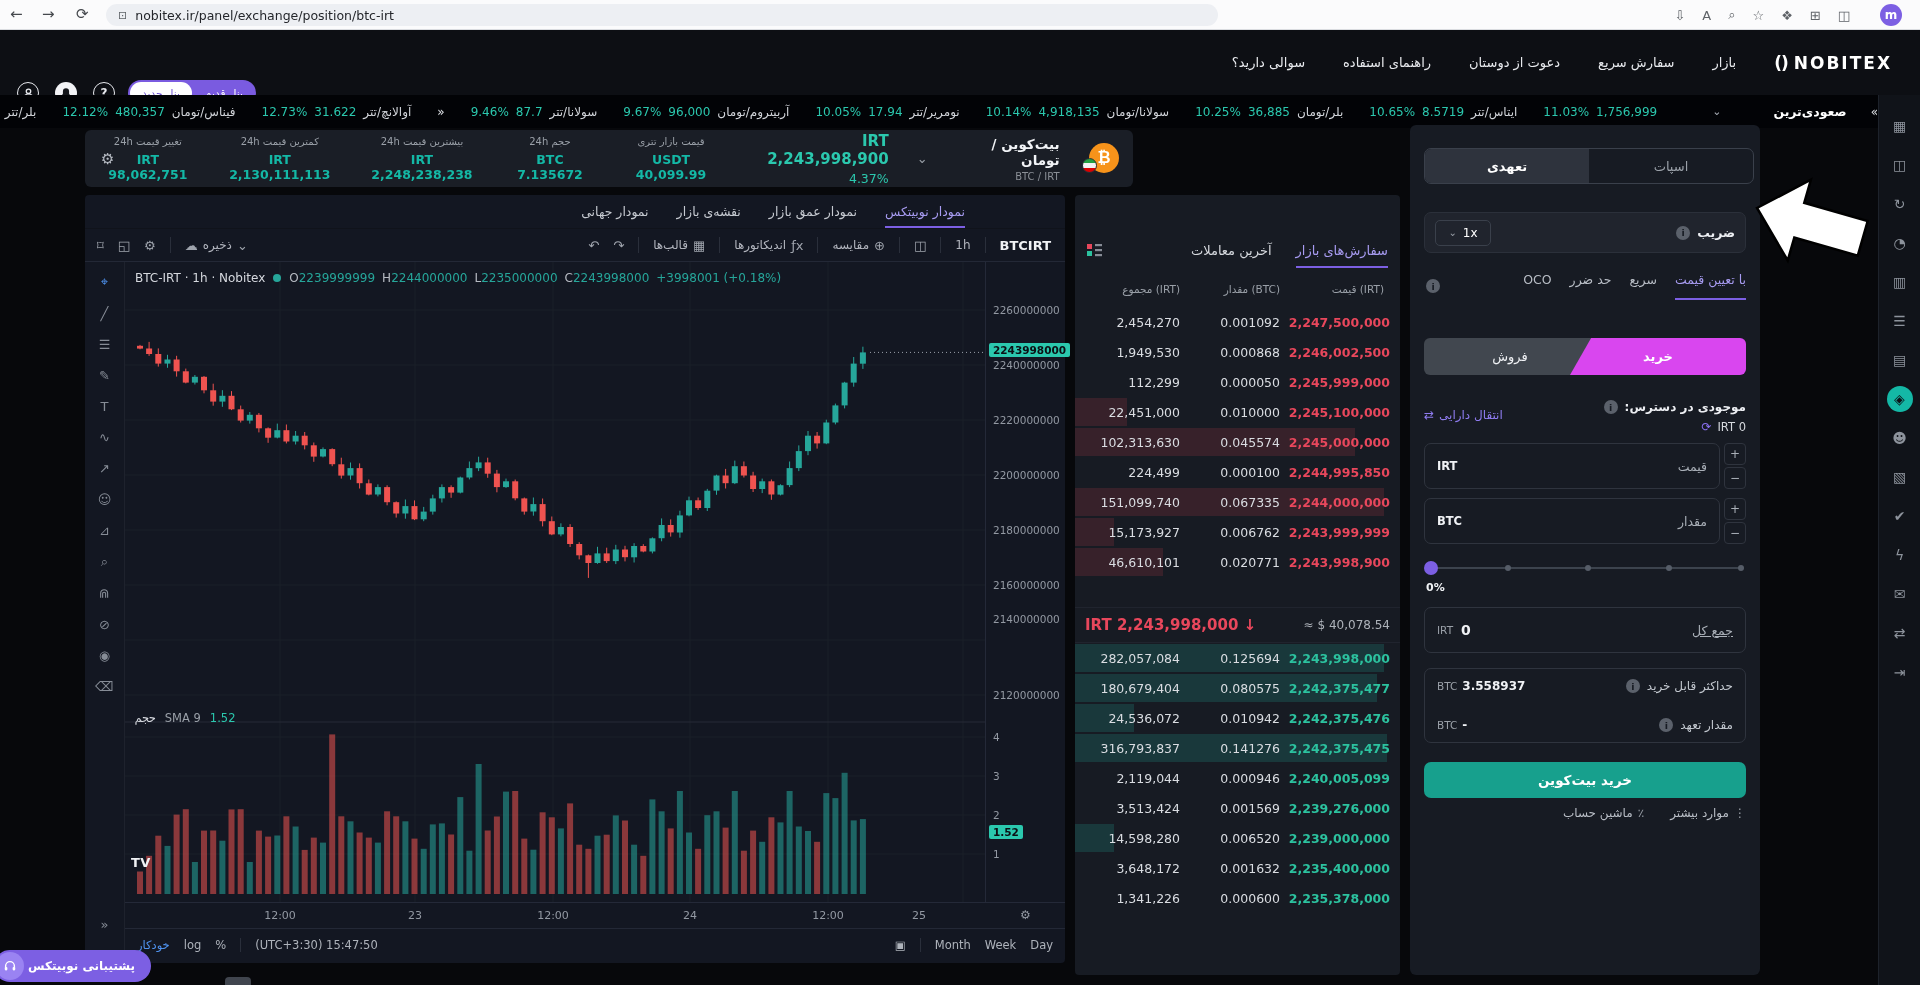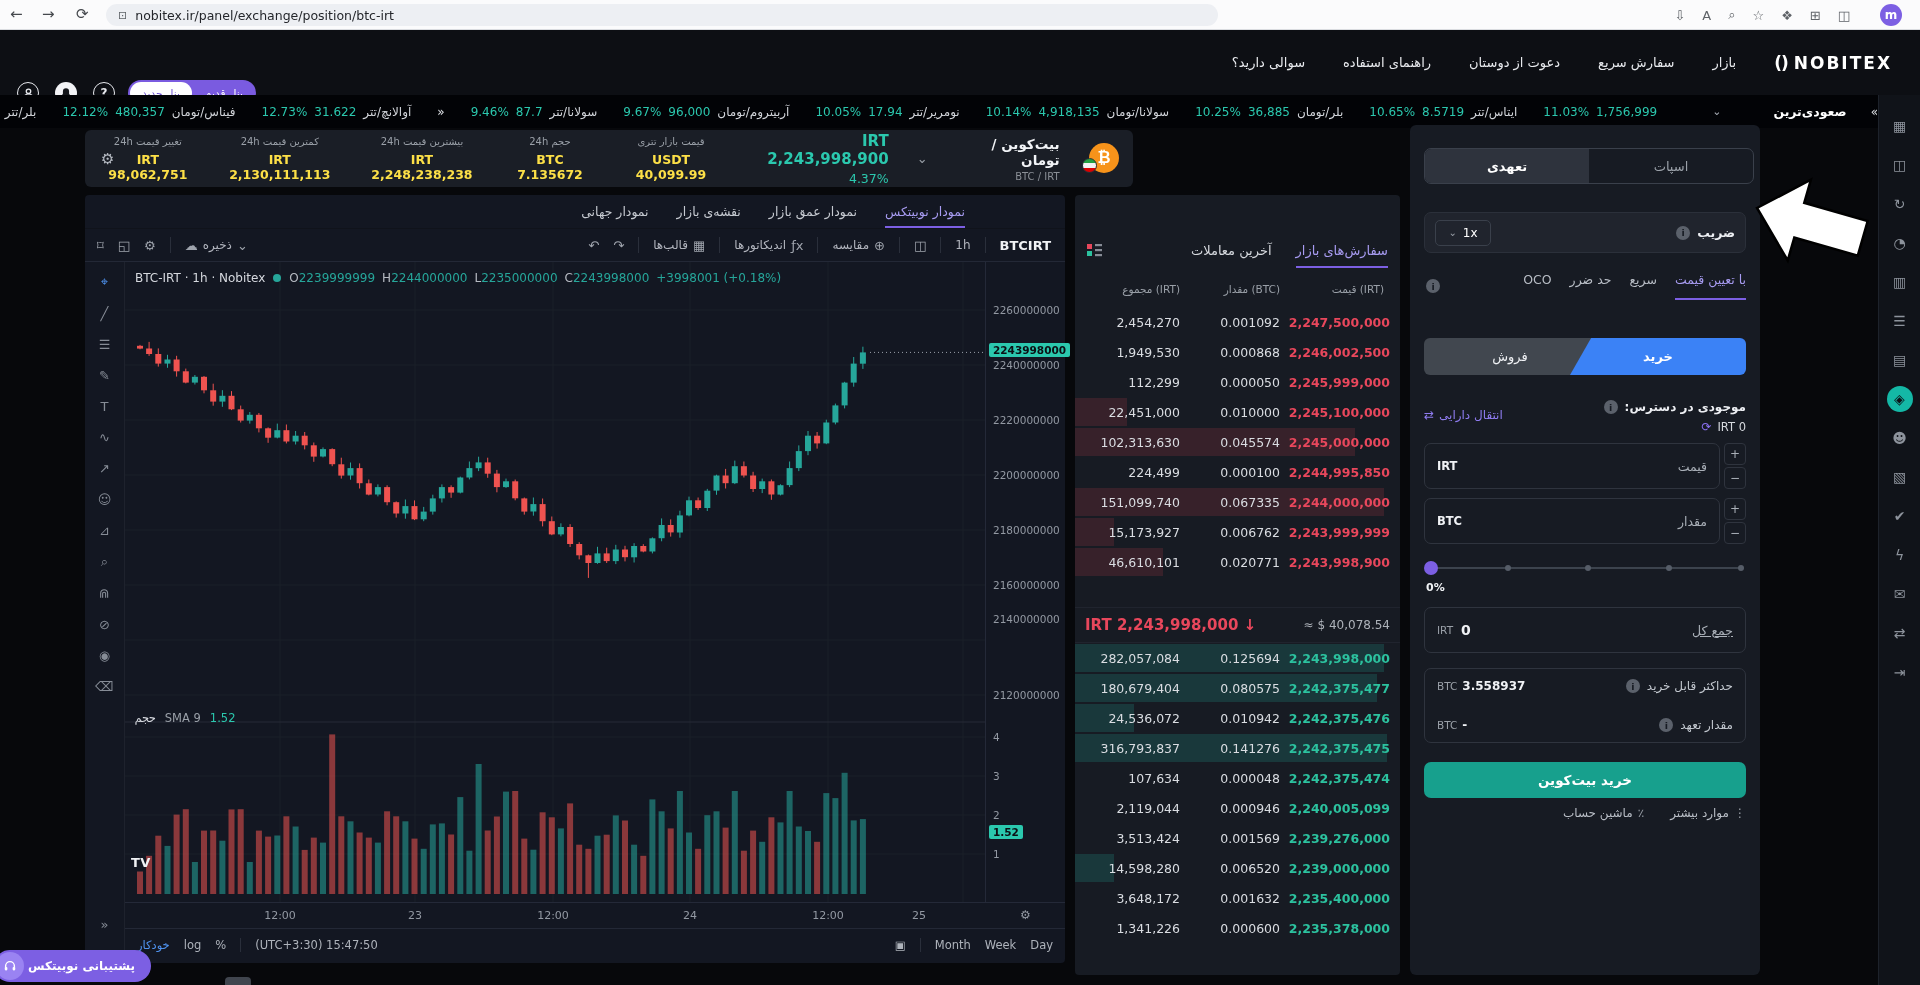--- a/index.html
+++ b/index.html
@@ -55,21 +55,21 @@
   .mh-flag { position:absolute; right:22px; top:16px; width:15px; height:15px; border-radius:50%; border:1px solid #2b2f38;
              background:linear-gradient(180deg,#239f40 0 33%,#f2f2f2 33% 66%,#da0000 66% 100%); }
   .mh-names div:first-child { color:#f2f4f7; font-size:13.5px; font-weight:bold; }
   .mh-names div:last-child { color:#8b9097; font-size:10px; margin-top:3px; }
   .mh-chev { color:#9aa0a8; font-size:13px; cursor:pointer; margin:0 6px; }
   .mh-price { direction:ltr; text-align:right; min-width:128px; }
   .mh-price .p { color:#2bc8ae; font-size:15px; font-weight:bold; }
   .mh-price .c { color:#2bc8ae; font-size:12.5px; margin-top:3px; }
   .mh-stat { text-align:center; }
   .mh-lab { color:#9aa0a8; font-size:10px; margin-bottom:5px; }
-  .mh-val { color:#fde047; font-size:12.5px; font-weight:bold; direction:ltr; }
+  .mh-val { color:#14b8a6; font-size:12.5px; font-weight:bold; direction:ltr; }
   .mh-gear { position:absolute; left:16px; top:20px; color:#b7bcc4; font-size:15px; cursor:pointer; }
 
   
   .chart-card { position:absolute; left:85px; top:195px; width:980px; height:768px; background:#131722; border-radius:4px; }
   .ctabs { position:absolute; left:0; top:0; width:100%; height:34px; display:flex; flex-direction:row; direction:rtl; align-items:flex-end; gap:28px; padding:0 100px 0 0; font-size:12.5px; border-bottom:1px solid #10131b; }
   .ctab { color:#c6cad1; padding-bottom:9px; cursor:pointer; }
   .ctab.active { color:#a89cf2; border-bottom:2px solid #7c5fe3; padding-bottom:7px; }
   .tvbar { position:absolute; left:0; top:34px; width:100%; height:33px; border-bottom:1px solid #232836; display:flex; align-items:center; justify-content:space-between; padding:0 14px 0 12px; color:#b2b5be; }
   .tvbar .grp { display:flex; align-items:center; gap:14px; font-size:12px; }
   .tvbar .ic { font-size:13px; cursor:pointer; color:#9fa4ad; }
@@ -133,21 +133,21 @@
   .of-lev .r { display:flex; align-items:center; gap:7px; color:#eceef2; font-size:12.5px; font-weight:bold; }
   .lev-dd { width:56px; height:26px; border:1px solid #3a404b; border-radius:5px; display:flex; align-items:center; justify-content:center; gap:6px; color:#fff; font-size:12px; cursor:pointer; }
   .lev-dd .ch { color:#9aa0a8; font-size:10px; }
   .info-i { width:14px; height:14px; border-radius:50%; background:#5b616b; color:#171b23; font-size:9.5px; font-weight:bold; display:flex; align-items:center; justify-content:center; font-style:normal; }
   .of-types { position:absolute; left:14px; top:147px; width:322px; height:28px; display:flex; direction:rtl; gap:18px; font-size:12.5px; }
   .of-type { color:#b9bec6; padding-bottom:8px; cursor:pointer; }
   .of-type.active { color:#a89cf2; border-bottom:2px solid #7c5fe3; }
   .of-types .ii { margin-right:auto; margin-left:2px; align-self:center; cursor:pointer; }
   .bs { position:absolute; left:14px; top:213px; width:322px; height:37px; }
   .bs .sell { position:absolute; left:0; top:0; width:172px; height:37px; background:#41474f; clip-path:polygon(0 0,100% 0,88% 100%,0 100%); border-radius:6px 0 0 6px; display:flex; align-items:center; justify-content:center; color:#f0f2f5; font-size:13px; cursor:pointer; }
-  .bs .buy { position:absolute; right:0; top:0; width:176px; height:37px; background:#3b82f6; clip-path:polygon(12% 0,100% 0,100% 100%,0 100%); border-radius:0 6px 6px 0; display:flex; align-items:center; justify-content:center; color:#fff; font-size:13px; font-weight:bold; cursor:pointer; }
+  .bs .buy { position:absolute; right:0; top:0; width:176px; height:37px; background:#d946ef; clip-path:polygon(12% 0,100% 0,100% 100%,0 100%); border-radius:0 6px 6px 0; display:flex; align-items:center; justify-content:center; color:#fff; font-size:13px; font-weight:bold; cursor:pointer; }
   .of-bal { position:absolute; left:14px; top:275px; width:322px; height:40px; }
   .of-bal .r1 { position:absolute; right:0; top:0; display:flex; direction:rtl; align-items:center; gap:7px; color:#eceef2; font-size:12px; font-weight:bold; }
   .of-bal .r2 { position:absolute; right:0; top:20px; display:flex; direction:rtl; align-items:center; gap:6px; color:#d6d9de; font-size:11.5px; }
   .of-bal .refresh { color:#8a6ff0; font-size:12px; cursor:pointer; }
   .of-bal .transfer { position:absolute; left:0; top:8px; display:flex; align-items:center; gap:5px; color:#8f7cf0; font-size:12px; cursor:pointer; }
   .fld { position:absolute; left:14px; width:296px; height:46px; border:1px solid #2f343e; border-radius:7px; display:flex; align-items:center; justify-content:space-between; padding:0 12px; cursor:text; }
   .fld .lab { color:#aab0b8; font-size:12.5px; }
   .fld .unit { color:#f0f2f5; font-size:11.5px; font-weight:bold; }
   .steppers { position:absolute; left:314px; width:22px; height:46px; display:flex; flex-direction:column; justify-content:space-between; }
   .step { width:22px; height:22px; border:1px solid #2f343e; border-radius:4px; color:#aab0b8; font-size:12px; display:flex; align-items:center; justify-content:center; cursor:pointer; }
@@ -834,26 +834,20 @@
           <span class="bid-p">2,242,375,476</span>
         </div>
         <div class="ob-row">
           <div class="depth bid" style="width:96%"></div>
           <span>316,793,837</span>
           <span>0.141276</span>
           <span class="bid-p">2,242,375,475</span>
         </div>
         <div class="ob-row">
           <div class="depth bid" style="width:0%"></div>
-          <span>107,634</span>
-          <span>0.000048</span>
-          <span class="bid-p">2,242,375,474</span>
-        </div>
-        <div class="ob-row">
-          <div class="depth bid" style="width:0%"></div>
           <span>2,119,044</span>
           <span>0.000946</span>
           <span class="bid-p">2,240,005,099</span>
         </div>
         <div class="ob-row">
           <div class="depth bid" style="width:0%"></div>
           <span>3,513,424</span>
           <span>0.001569</span>
           <span class="bid-p">2,239,276,000</span>
         </div>

